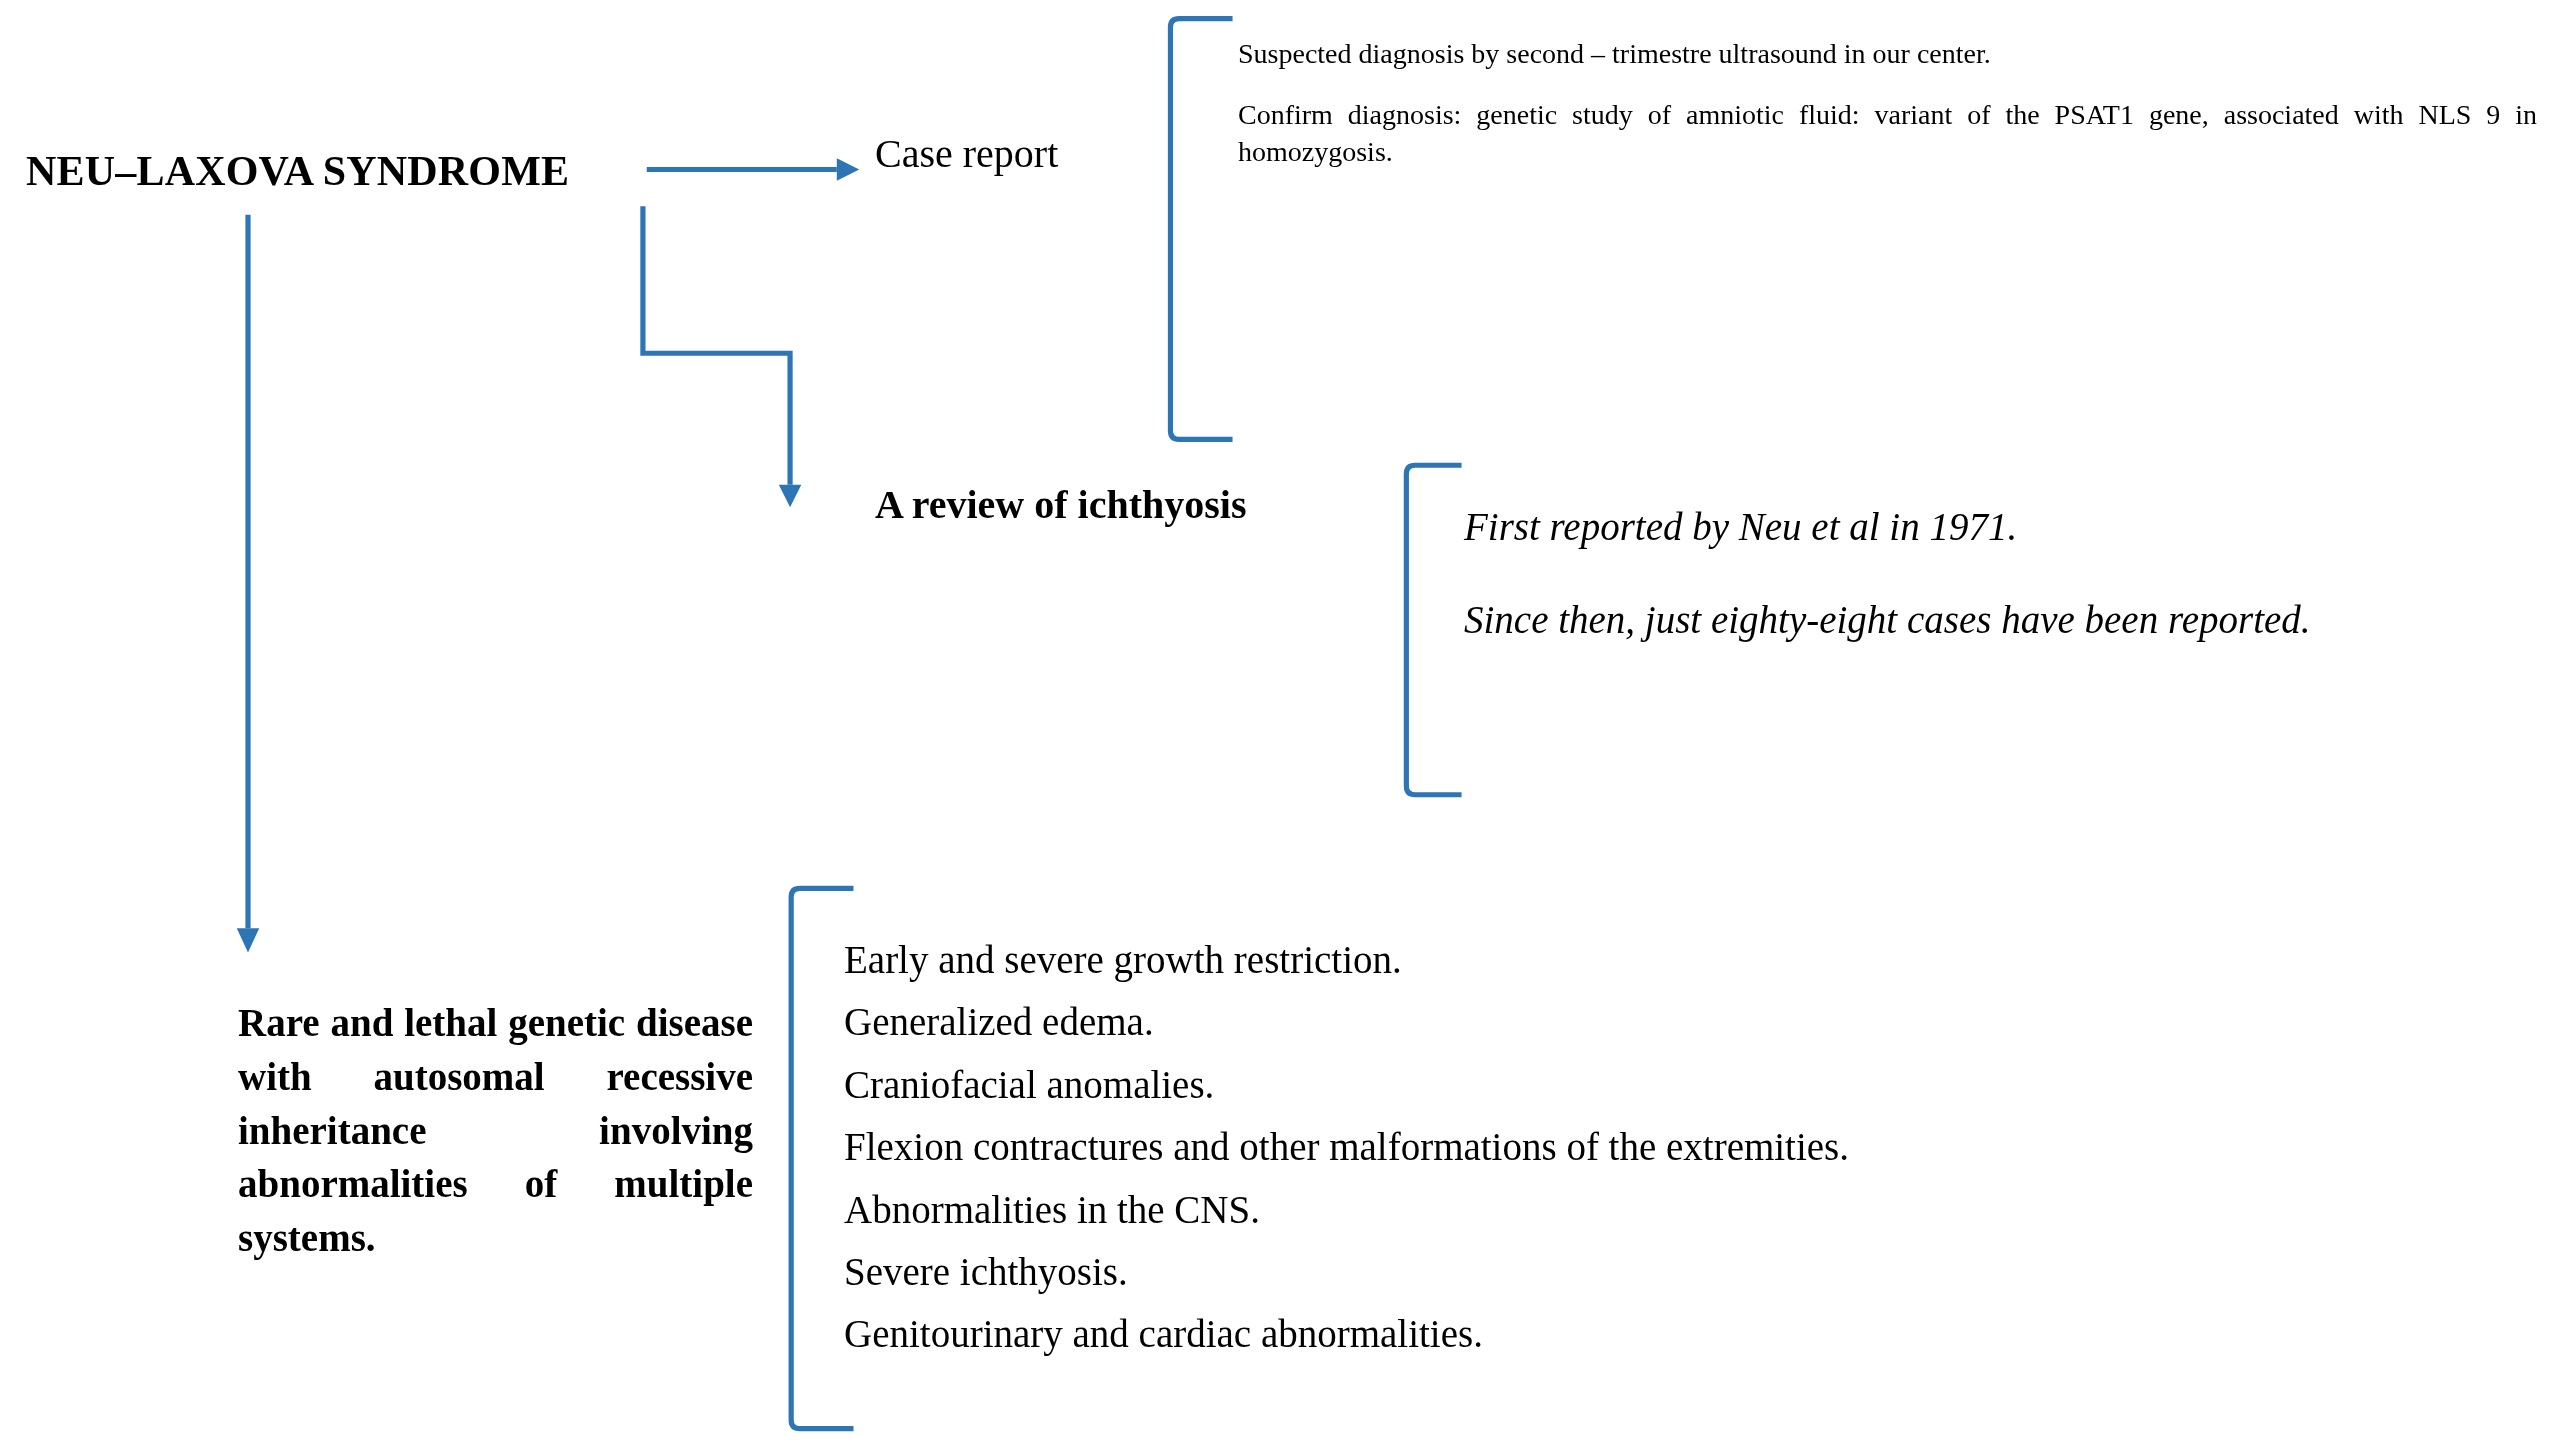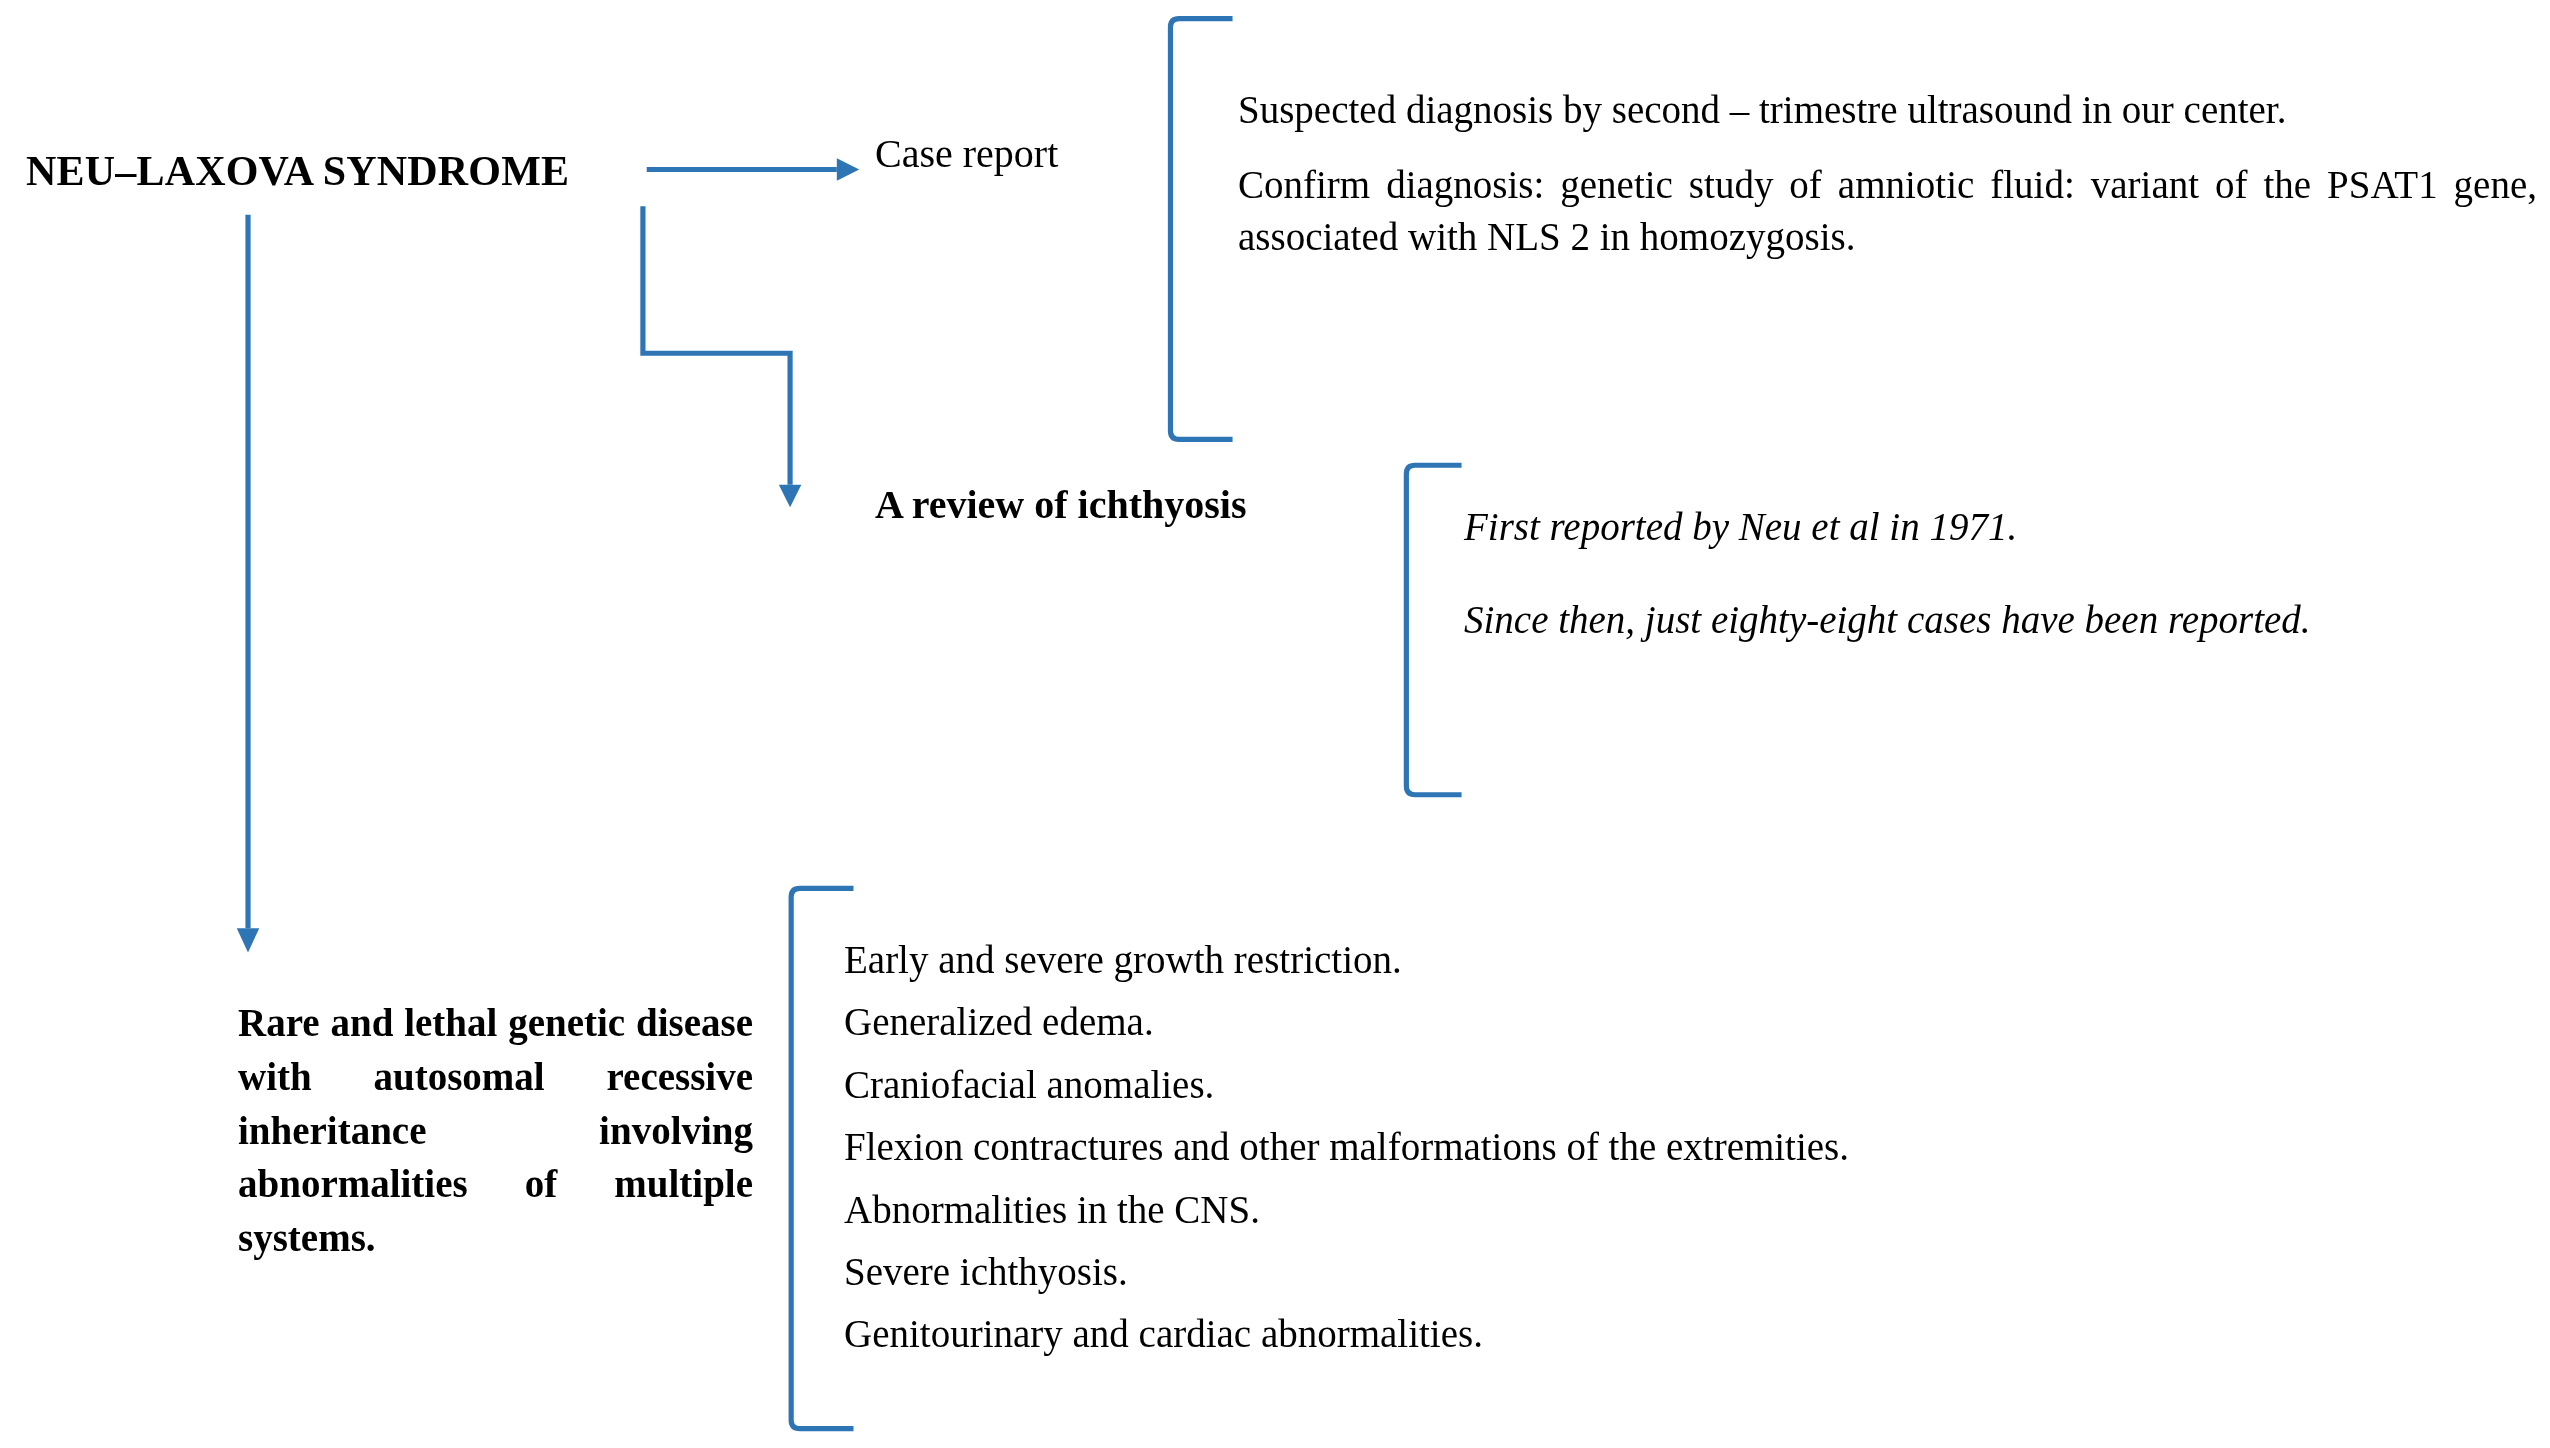--- a/index.html
+++ b/index.html
@@ -44,24 +44,23 @@
     top: 481px;
     font-size: 40px;
     font-weight: bold;
     white-space: nowrap;
   }
 
   #case-report-body {
     left: 1238px;
     top: 36px;
     width: 1299px;
-    font-size: 39px;
+    font-size: 28px;
     line-height: 1.32;
     text-align: justify;
-    margin-top: 48px;
   }
   #case-report-body p { margin: 0 0 24px 0; }
   #case-report-body p:last-child { margin-bottom: 0; }
 
   #review-body {
     left: 1464px;
     top: 501px;
     width: 1074px;
     font-size: 39px;
     line-height: 1.32;
@@ -141,21 +140,21 @@
   <div class="connector" style="left:779px; top:885px;">
     <svg width="78" height="554" viewBox="0 0 90 640">
       <path d="M 86 4 L 24 4 Q 14 4 14 14 L 14 618 Q 14 628 24 628 L 86 628" fill="none" stroke="#2E75B6" stroke-width="6" stroke-linecap="butt"></path>
     </svg>
   </div>
 
   <div class="abs" id="case-report-label">Case report</div>
 
   <div class="abs" id="case-report-body">
     <p>Suspected diagnosis by second – trimestre ultrasound in our center.</p>
-    <p>Confirm diagnosis: genetic study of amniotic fluid: variant of the PSAT1 gene, associated with NLS 2 in homozygosis.</p>
+    <p>Confirm diagnosis: genetic study of amniotic fluid: variant of the PSAT1 gene, associated with NLS 9 in homozygosis.</p>
   </div>
 
   <div class="abs" id="review-label">A review of ichthyosis</div>
 
   <div class="abs" id="review-body">
     <p>First reported by Neu et al in 1971.</p>
     <p>Since then, just eighty-eight cases have been reported.</p>
   </div>
 
   <div class="abs" id="features-list">

